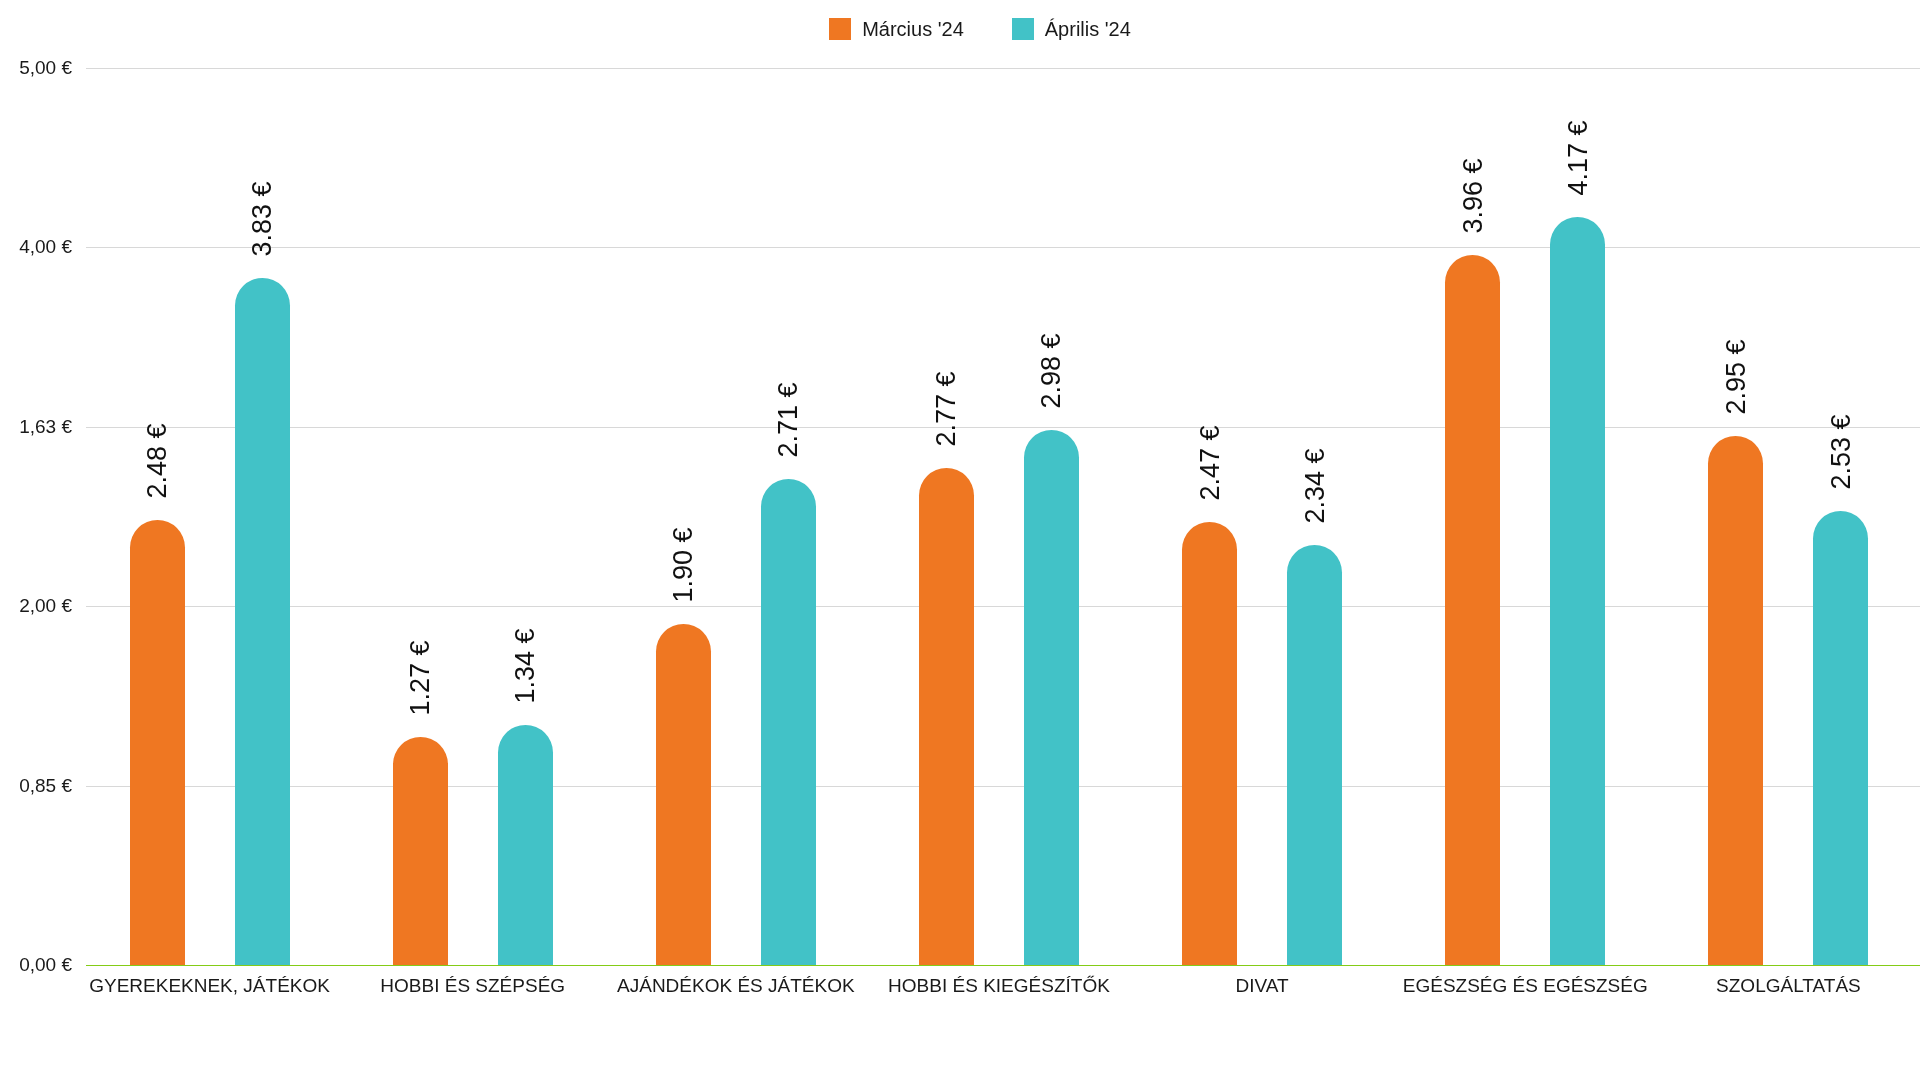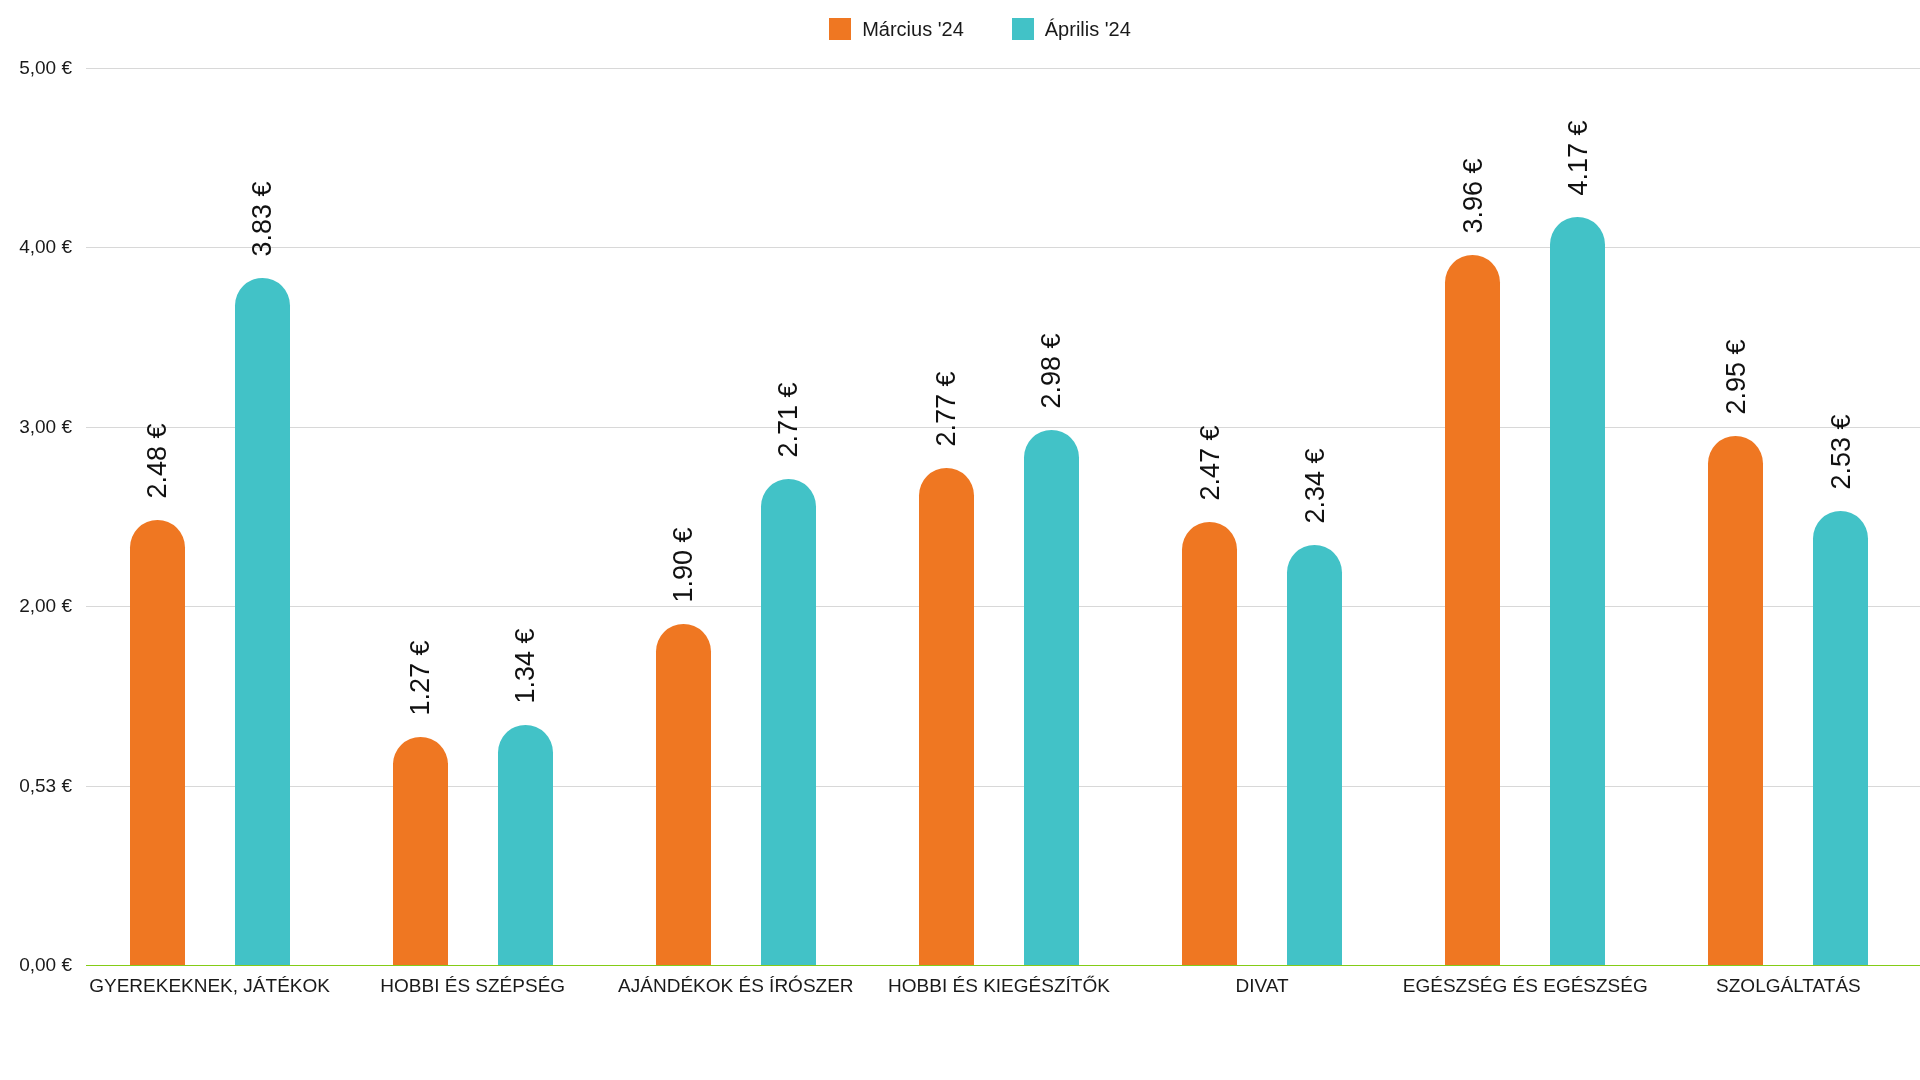--- a/index.html
+++ b/index.html
@@ -141,27 +141,27 @@
         <span class="legend-swatch" style="background: rgb(66, 194, 199);"></span>
         <span class="legend-label">Április '24</span>
       </div>
     </div>
 
   <div class="plot">
       <div class="gridline baseline" style="top: 897px;">
         <div class="ytick">0,00 €</div>
       </div>
       <div class="gridline" style="top: 717.6px;">
-        <div class="ytick">0,53 €</div>
+        <div class="ytick">0,85 €</div>
       </div>
       <div class="gridline" style="top: 538.2px;">
         <div class="ytick">2,00 €</div>
       </div>
       <div class="gridline" style="top: 358.8px;">
-        <div class="ytick">3,00 €</div>
+        <div class="ytick">1,63 €</div>
       </div>
       <div class="gridline" style="top: 179.4px;">
         <div class="ytick">4,00 €</div>
       </div>
       <div class="gridline" style="top: 0px;">
         <div class="ytick">5,00 €</div>
       </div>
       <div class="group" style="left: 0px; width: 263.143px;">
         <div class="bar-wrap" style="left: 51.5714px; width: 55px; height: 444.912px;">
           <div class="bar" title="Március '24 — GYEREKEKNEK, JÁTÉKOK: 2.48 €" style="height: 444.912px; background: rgb(239, 119, 34);"></div>
@@ -186,21 +186,21 @@
       </div>
       <div class="group" style="left: 526.286px; width: 263.143px;">
         <div class="bar-wrap" style="left: 51.5714px; width: 55px; height: 340.86px;">
           <div class="bar" title="Március '24 — AJÁNDÉKOK ÉS ÍRÓSZER: 1.90 €" style="height: 340.86px; background: rgb(239, 119, 34);"></div>
           <div class="bar-value" style="bottom: auto; transform: translateX(-50%) rotate(-90deg); top: -104px; height: 90px; line-height: 90px; width: 90px; text-align: center;">1.90 €</div>
         </div>
         <div class="bar-wrap" style="left: 156.571px; width: 55px; height: 486.174px;">
           <div class="bar" title="Április '24 — AJÁNDÉKOK ÉS ÍRÓSZER: 2.71 €" style="height: 486.174px; background: rgb(66, 194, 199);"></div>
           <div class="bar-value" style="bottom: auto; transform: translateX(-50%) rotate(-90deg); top: -104px; height: 90px; line-height: 90px; width: 90px; text-align: center;">2.71 €</div>
         </div>
-        <div class="cat-label">AJÁNDÉKOK ÉS ÍRÓSZER</div>
+        <div class="cat-label">AJÁNDÉKOK ÉS JÁTÉKOK</div>
       </div>
       <div class="group" style="left: 789.429px; width: 263.143px;">
         <div class="bar-wrap" style="left: 51.5714px; width: 55px; height: 496.938px;">
           <div class="bar" title="Március '24 — DIVAT ÉS KIEGÉSZÍTŐK: 2.77 €" style="height: 496.938px; background: rgb(239, 119, 34);"></div>
           <div class="bar-value" style="bottom: auto; transform: translateX(-50%) rotate(-90deg); top: -104px; height: 90px; line-height: 90px; width: 90px; text-align: center;">2.77 €</div>
         </div>
         <div class="bar-wrap" style="left: 156.571px; width: 55px; height: 534.612px;">
           <div class="bar" title="Április '24 — DIVAT ÉS KIEGÉSZÍTŐK: 2.98 €" style="height: 534.612px; background: rgb(66, 194, 199);"></div>
           <div class="bar-value" style="bottom: auto; transform: translateX(-50%) rotate(-90deg); top: -104px; height: 90px; line-height: 90px; width: 90px; text-align: center;">2.98 €</div>
         </div>

